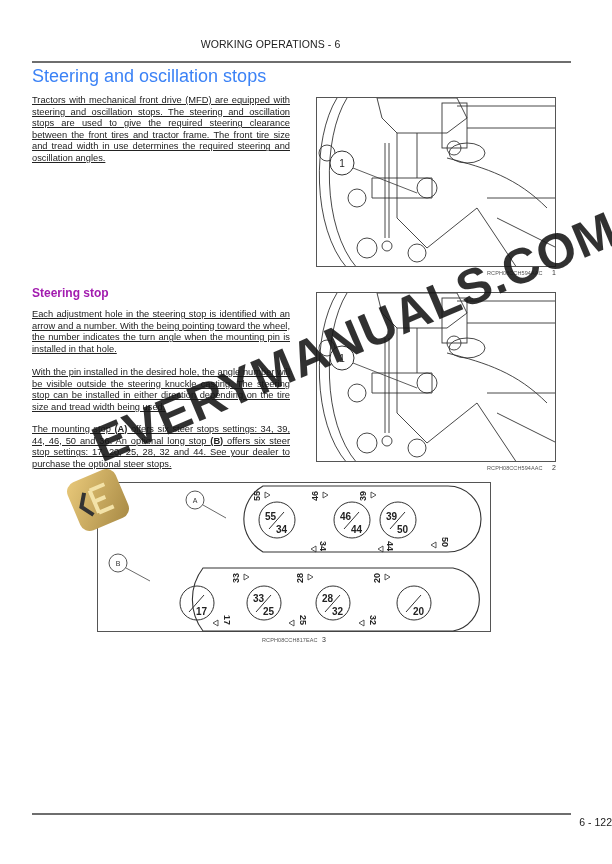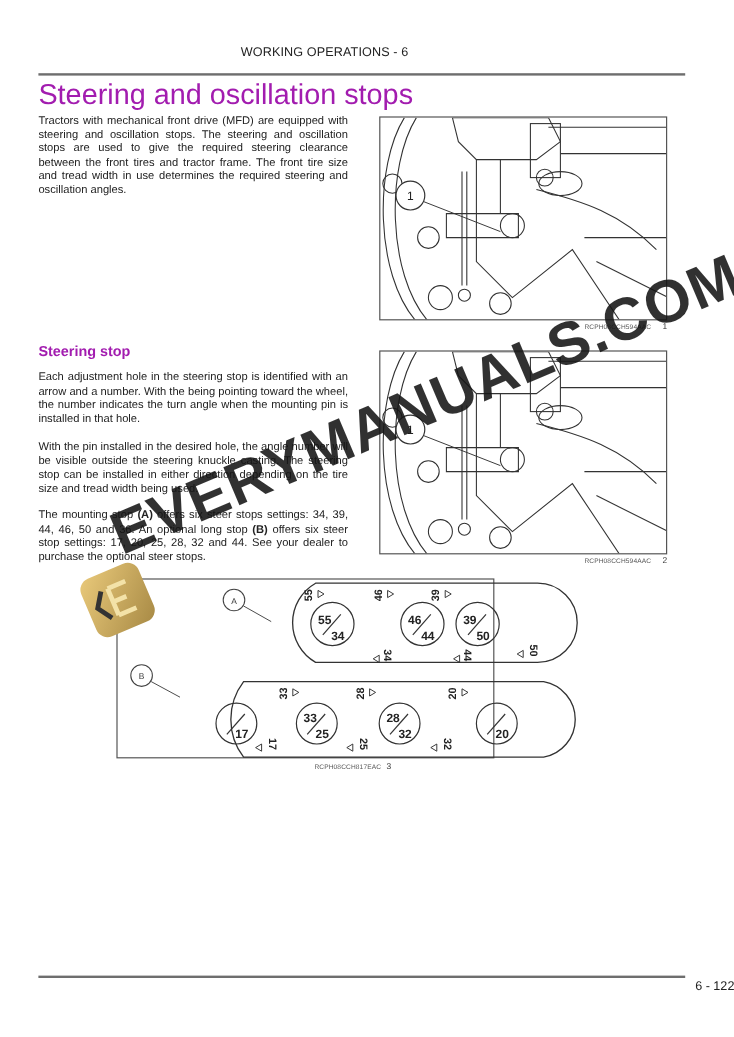--- a/index.html
+++ b/index.html
@@ -6,33 +6,33 @@
     html, body { width: 612px; height: 864px; background: #ffffff; overflow: hidden; }
     body { position: relative; font-family: "Liberation Sans", sans-serif; color: #1a1a1a; }
     .abs { position: absolute; }
 
     .header-title { left: 0; width: 541px; top: 38px; text-align: center; font-size: 10.5px; letter-spacing: 0.1px; color: #222; }
     .rule { left: 32px; width: 539px; height: 2px; background: #6e6e6e; }
     .rule.top { top: 61px; }
     .rule.bottom { top: 813px; }
     .footer-page { left: 0; width: 612px; top: 816px; text-align: right; font-size: 10.5px; color: #222; }
 
-    .h1 { left: 32px; top: 66px; font-size: 24px; font-weight: normal; color: #a21caf; }
+    .h1 { left: 32px; top: 66px; font-size: 18px; font-weight: normal; color: #3b82f6; }
     .h2 { left: 32px; top: 286px; font-size: 12px; font-weight: bold; color: #a21caf; }
 
-    .para { left: 32px; width: 258px; font-size: 9.3px; line-height: 11.6px; text-align: justify; color: #222; }
+    .para { left: 32px; width: 258px; font-size: 9.3px; line-height: 11.6px; text-align: justify; color: #222; text-decoration: underline; }
     .para b { font-weight: bold; }
 
     .figure { border: 1.2px solid #555; background: #fff; overflow: hidden; }
     .fig1 { left: 316px; top: 97px; width: 240px; height: 170px; }
     .fig2 { left: 316px; top: 292px; width: 240px; height: 170px; }
     .caption { font-size: 5.5px; color: #555; letter-spacing: 0.1px; }
     .caption-num { font-size: 7px; color: #333; }
 
-    .diagram { left: 97px; top: 482px; width: 315px; height: 150px; border: 1.2px solid #555; background: #fff; }
+    .diagram { left: 97px; top: 482px; width: 394px; height: 150px; border: 1.2px solid #555; background: #fff; }
 
     .wm-text { left: 95px; top: 418px; font-size: 50px; font-weight: bold; color: rgba(20,20,20,0.88); letter-spacing: 1px; transform: rotate(-23deg); transform-origin: left center; white-space: nowrap; pointer-events: none; }
     .wm-logo { left: 72px; top: 474px; width: 52px; height: 52px; border-radius: 10px; background: linear-gradient(135deg, #e9c97a, #a88a45); transform: rotate(-23deg); pointer-events: none; }
   </style>
 </head>
 <body>
 
 <div class="abs header-title">WORKING OPERATIONS - 6</div>
 <div class="abs rule top"></div>
 

